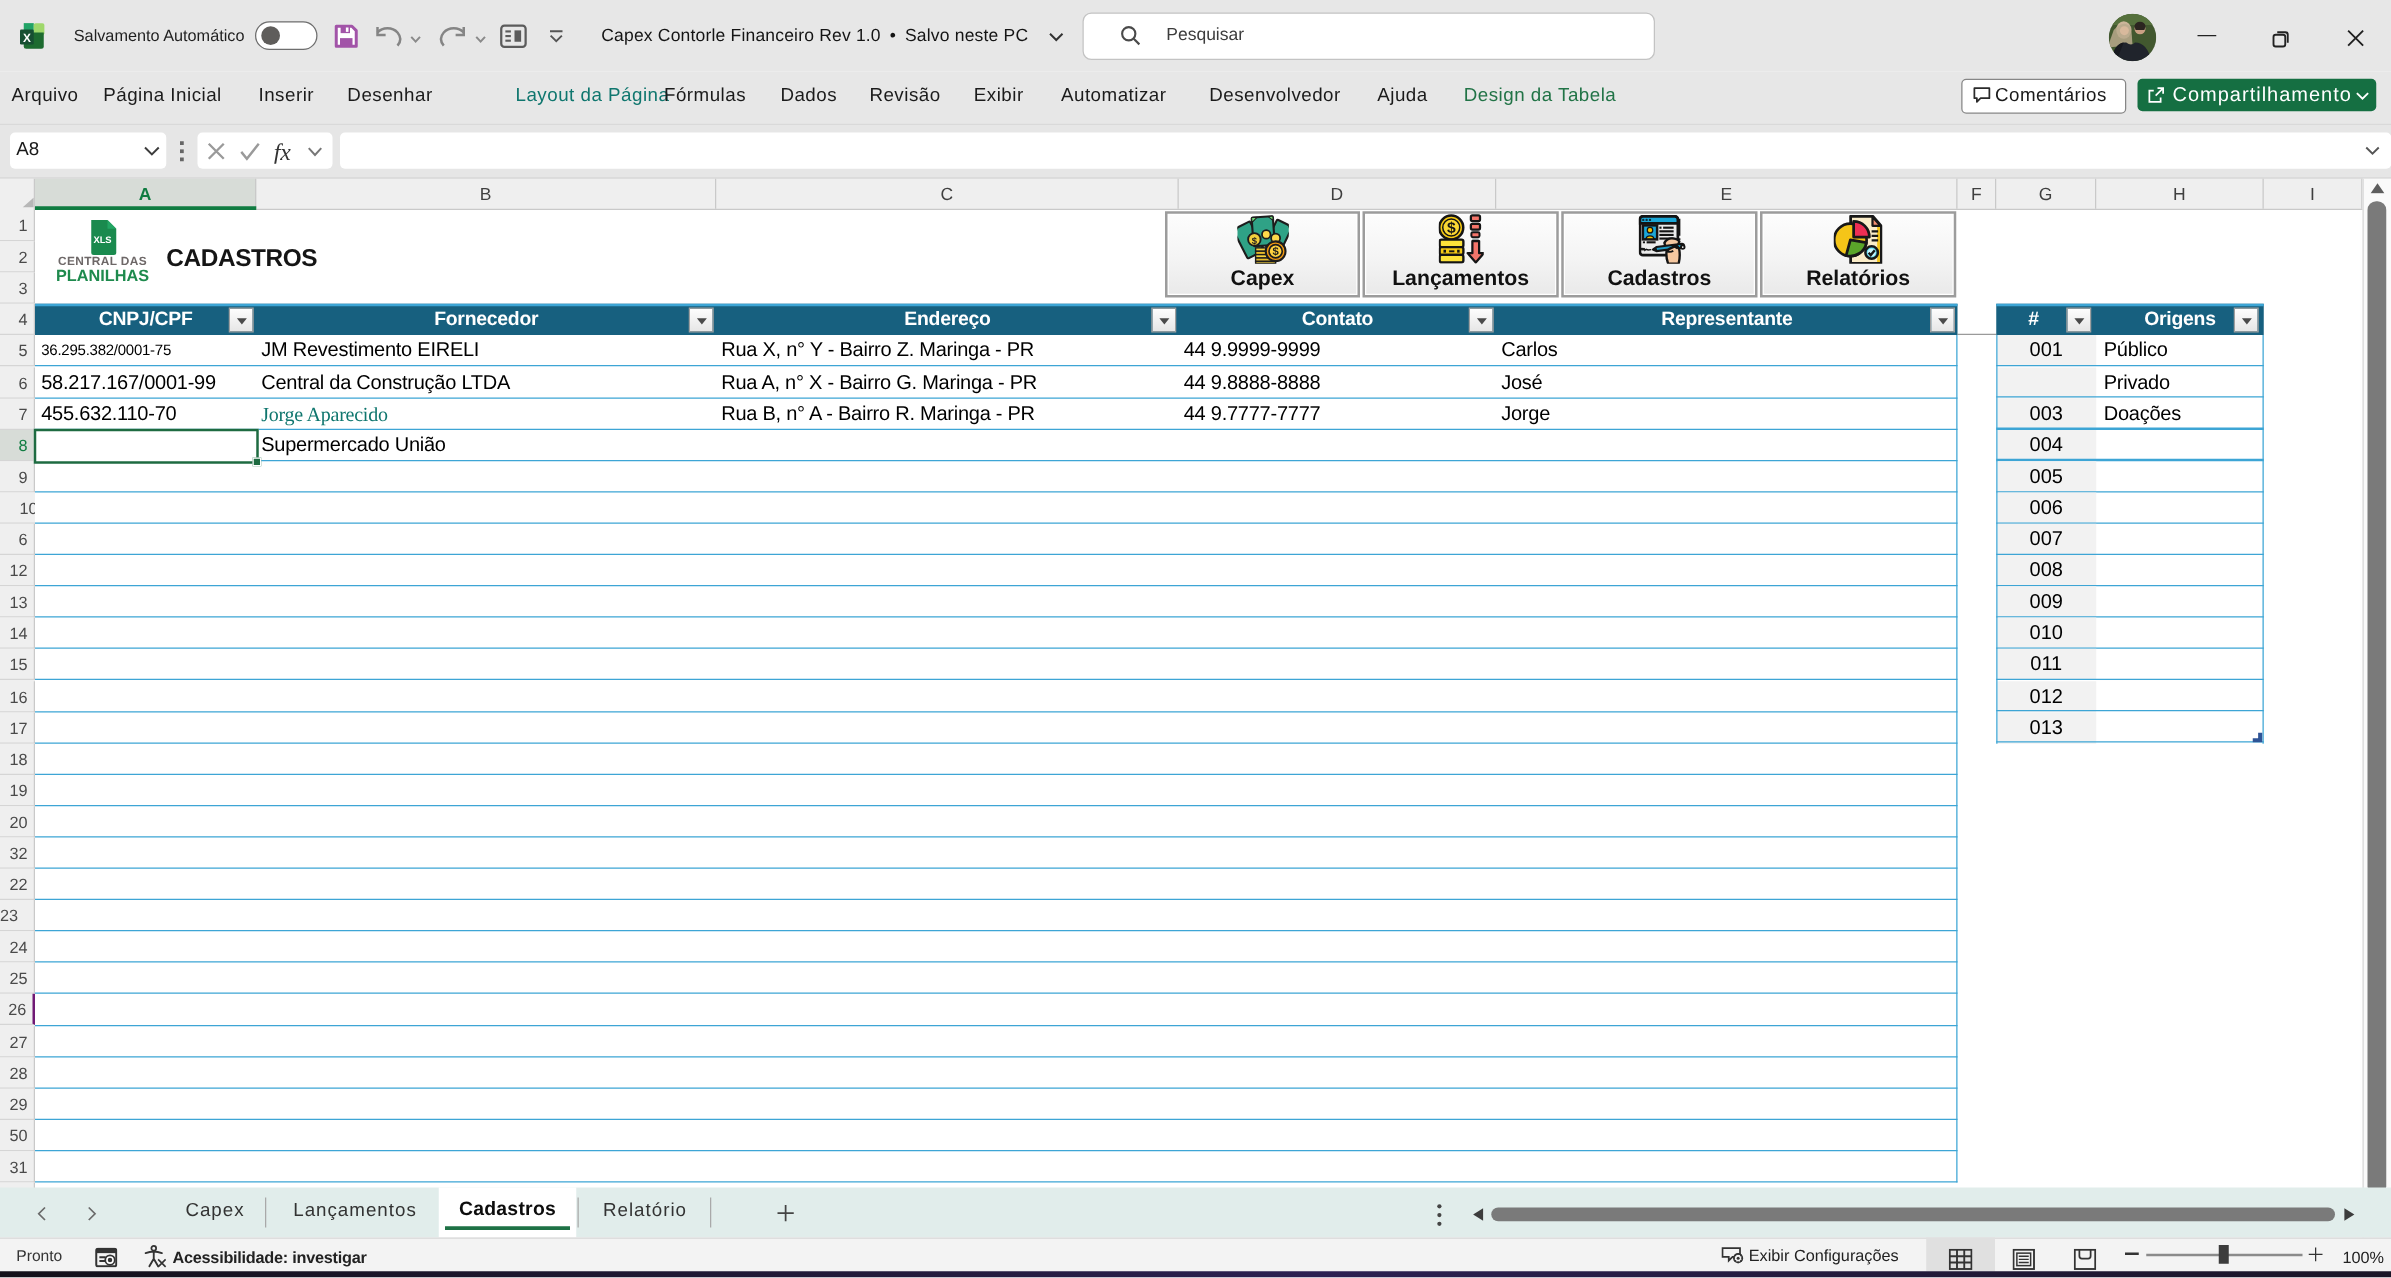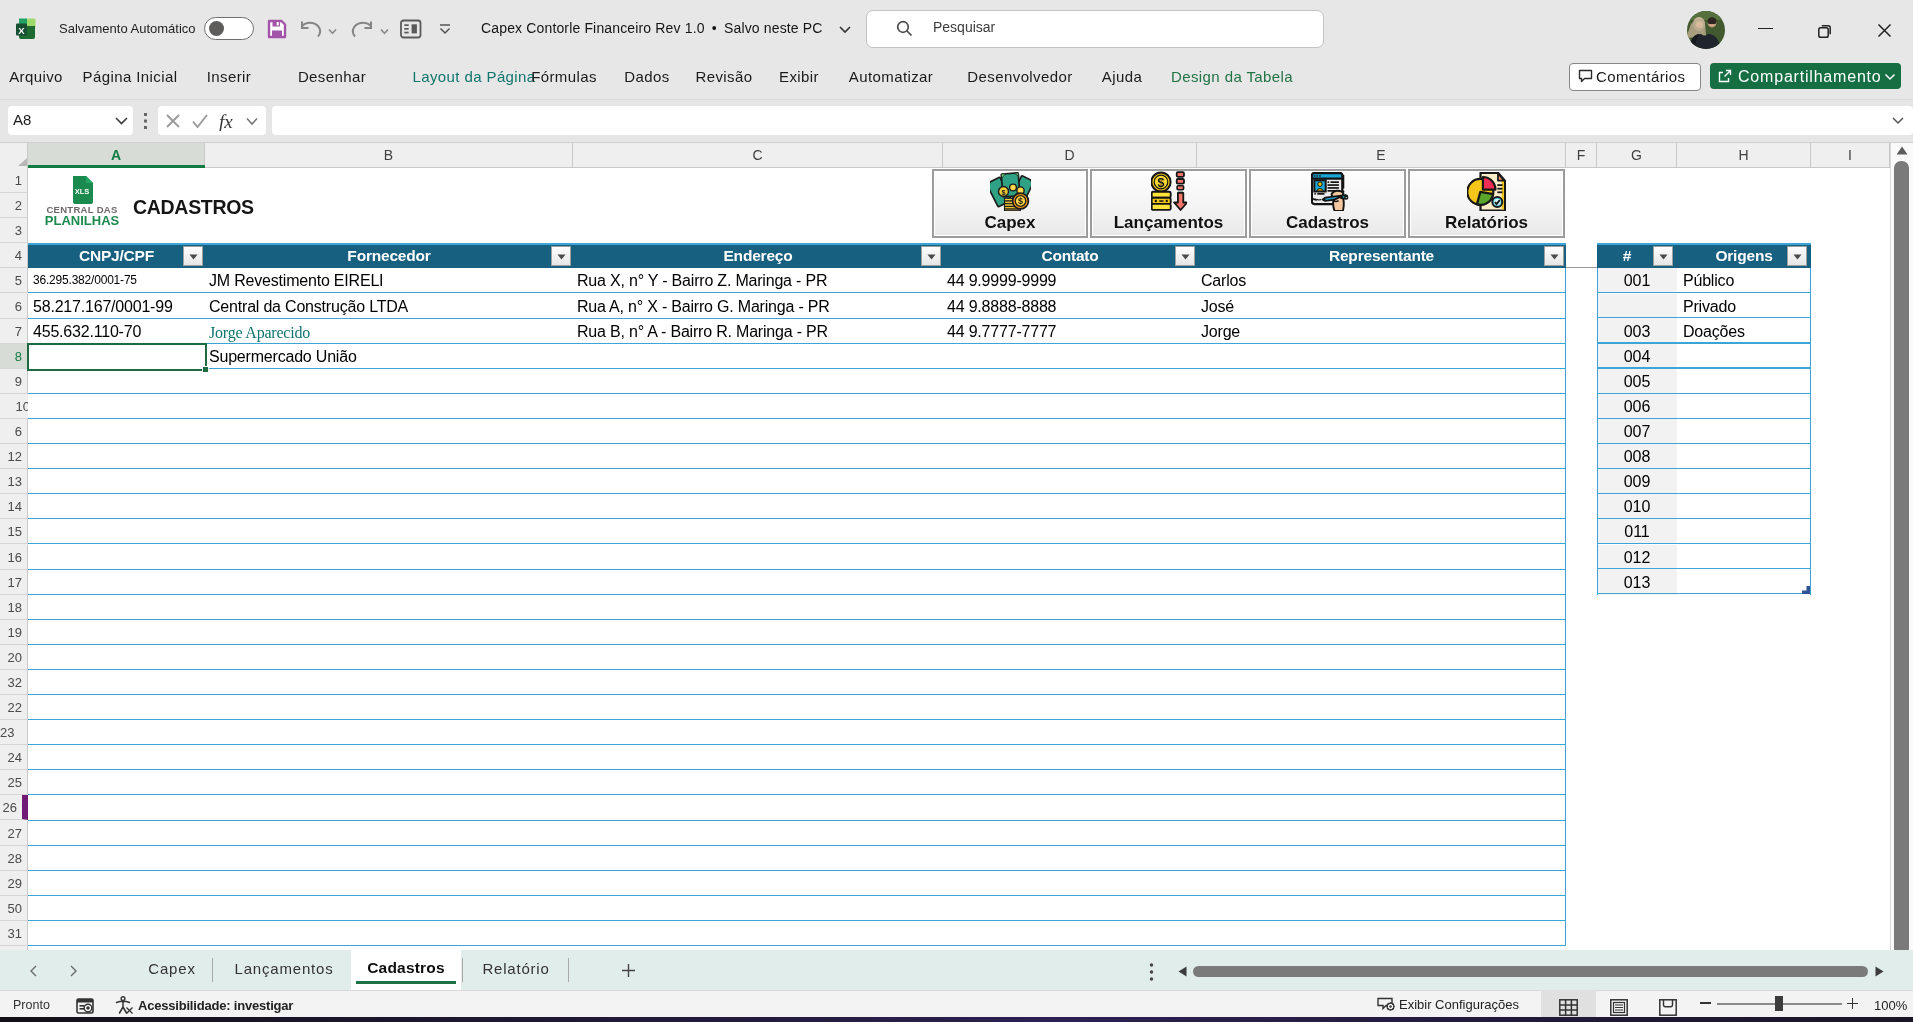--- a/index.html
+++ b/index.html
@@ -82,21 +82,21 @@
 <path d="M4.8 2.8 h6.4 a2 2 0 0 1 2 2 v6.4" fill="none" stroke="#222" stroke-width="1.5"></path>
 <rect x="1.8" y="4.8" width="9.4" height="9.4" rx="1.8" fill="#e7e7e7" stroke="#222" stroke-width="1.5"></rect>
 </svg>
 <svg class="ab" style="left:1877px;top:23px;" width="15" height="15" viewBox="0 0 15 15">
 <path d="M1.5 1.5 L13.5 13.5 M13.5 1.5 L1.5 13.5" stroke="#222" stroke-width="1.5"></path>
 </svg>
 <div class="ab" style="left:0;top:57px;width:1913px;height:43px;background:#e7e7e7;"></div>
 <div class="ab ctr" style="left:36px;top:68px;font-size:15px;letter-spacing:0.4px;color:#1b1b1b;white-space:nowrap;">Arquivo</div>
 <div class="ab ctr" style="left:130px;top:68px;font-size:15px;letter-spacing:0.4px;color:#1b1b1b;white-space:nowrap;">Página Inicial</div>
 <div class="ab ctr" style="left:229px;top:68px;font-size:15px;letter-spacing:0.4px;color:#1b1b1b;white-space:nowrap;">Inserir</div>
-<div class="ab ctr" style="left:312px;top:68px;font-size:15px;letter-spacing:0.4px;color:#1b1b1b;white-space:nowrap;margin-left:20px;">Desenhar</div>
+<div class="ab ctr" style="left:312px;top:68px;font-size:15px;letter-spacing:0.4px;color:#1b1b1b;white-space:nowrap;">Desenhar</div>
 <div class="ab ctr" style="left:438px;top:68px;font-size:15px;letter-spacing:0.4px;color:#0f766e;white-space:nowrap;margin-left:36px;">Layout da Página</div>
 <div class="ab ctr" style="left:564px;top:68px;font-size:15px;letter-spacing:0.4px;color:#1b1b1b;white-space:nowrap;">Fórmulas</div>
 <div class="ab ctr" style="left:647px;top:68px;font-size:15px;letter-spacing:0.4px;color:#1b1b1b;white-space:nowrap;">Dados</div>
 <div class="ab ctr" style="left:724px;top:68px;font-size:15px;letter-spacing:0.4px;color:#1b1b1b;white-space:nowrap;">Revisão</div>
 <div class="ab ctr" style="left:799px;top:68px;font-size:15px;letter-spacing:0.4px;color:#1b1b1b;white-space:nowrap;">Exibir</div>
 <div class="ab ctr" style="left:891px;top:68px;font-size:15px;letter-spacing:0.4px;color:#1b1b1b;white-space:nowrap;">Automatizar</div>
 <div class="ab ctr" style="left:1020px;top:68px;font-size:15px;letter-spacing:0.4px;color:#1b1b1b;white-space:nowrap;">Desenvolvedor</div>
 <div class="ab ctr" style="left:1122px;top:68px;font-size:15px;letter-spacing:0.4px;color:#1b1b1b;white-space:nowrap;">Ajuda</div>
 <div class="ab ctr" style="left:1232px;top:68px;font-size:15px;letter-spacing:0.4px;color:#217346;white-space:nowrap;">Design da Tabela</div>
 <div class="ab" style="left:1569px;top:63px;width:130px;height:26px;background:#fff;border:1px solid #868686;border-radius:4px;"></div>
@@ -170,21 +170,21 @@
 <div class="ab" style="left:0;top:544.5px;width:28px;height:25.10px;background:#efefef;border-right:1px solid #c9c9c9;border-bottom:1px solid #d5d5d5;box-sizing:border-box;color:#4a4a4a;font-size:13px;text-align:right;padding-right:5px;line-height:25.10px;">16</div>
 <div class="ab" style="left:0;top:569.6px;width:28px;height:25.10px;background:#efefef;border-right:1px solid #c9c9c9;border-bottom:1px solid #d5d5d5;box-sizing:border-box;color:#4a4a4a;font-size:13px;text-align:right;padding-right:5px;line-height:25.10px;">17</div>
 <div class="ab" style="left:0;top:594.6px;width:28px;height:25.10px;background:#efefef;border-right:1px solid #c9c9c9;border-bottom:1px solid #d5d5d5;box-sizing:border-box;color:#4a4a4a;font-size:13px;text-align:right;padding-right:5px;line-height:25.10px;">18</div>
 <div class="ab" style="left:0;top:619.7px;width:28px;height:25.10px;background:#efefef;border-right:1px solid #c9c9c9;border-bottom:1px solid #d5d5d5;box-sizing:border-box;color:#4a4a4a;font-size:13px;text-align:right;padding-right:5px;line-height:25.10px;">19</div>
 <div class="ab" style="left:0;top:644.8px;width:28px;height:25.10px;background:#efefef;border-right:1px solid #c9c9c9;border-bottom:1px solid #d5d5d5;box-sizing:border-box;color:#4a4a4a;font-size:13px;text-align:right;padding-right:5px;line-height:25.10px;">20</div>
 <div class="ab" style="left:0;top:669.9px;width:28px;height:25.10px;background:#efefef;border-right:1px solid #c9c9c9;border-bottom:1px solid #d5d5d5;box-sizing:border-box;color:#4a4a4a;font-size:13px;text-align:right;padding-right:5px;line-height:25.10px;">32</div>
 <div class="ab" style="left:0;top:695.0px;width:28px;height:25.10px;background:#efefef;border-right:1px solid #c9c9c9;border-bottom:1px solid #d5d5d5;box-sizing:border-box;color:#4a4a4a;font-size:13px;text-align:right;padding-right:5px;line-height:25.10px;">22</div>
 <div class="ab" style="left:0;top:720.1px;width:28px;height:25.10px;background:#efefef;border-right:1px solid #c9c9c9;border-bottom:1px solid #d5d5d5;box-sizing:border-box;color:#4a4a4a;font-size:13px;padding-right:5px;line-height:25.10px;">23</div>
 <div class="ab" style="left:0;top:745.2px;width:28px;height:25.10px;background:#efefef;border-right:1px solid #c9c9c9;border-bottom:1px solid #d5d5d5;box-sizing:border-box;color:#4a4a4a;font-size:13px;text-align:right;padding-right:5px;line-height:25.10px;">24</div>
 <div class="ab" style="left:0;top:770.3px;width:28px;height:25.10px;background:#efefef;border-right:1px solid #c9c9c9;border-bottom:1px solid #d5d5d5;box-sizing:border-box;color:#4a4a4a;font-size:13px;text-align:right;padding-right:5px;line-height:25.10px;">25</div>
-<div class="ab" style="left:0;top:795.4px;width:28px;height:25.10px;background:#efefef;border-right:6px solid #701a75;border-bottom:1px solid #d5d5d5;box-sizing:border-box;color:#4a4a4a;font-size:13px;text-align:right;padding-right:5px;line-height:25.10px;">26</div>
+<div class="ab" style="left:0;top:795.4px;width:28px;height:25.10px;background:#efefef;border-right:2px solid #701a75;border-bottom:1px solid #d5d5d5;box-sizing:border-box;color:#4a4a4a;font-size:13px;text-align:right;padding-right:5px;line-height:25.10px;">26</div>
 <div class="ab" style="left:0;top:820.5px;width:28px;height:25.10px;background:#efefef;border-right:1px solid #c9c9c9;border-bottom:1px solid #d5d5d5;box-sizing:border-box;color:#4a4a4a;font-size:13px;text-align:right;padding-right:5px;line-height:25.10px;">27</div>
 <div class="ab" style="left:0;top:845.6px;width:28px;height:25.10px;background:#efefef;border-right:1px solid #c9c9c9;border-bottom:1px solid #d5d5d5;box-sizing:border-box;color:#4a4a4a;font-size:13px;text-align:right;padding-right:5px;line-height:25.10px;">28</div>
 <div class="ab" style="left:0;top:870.7px;width:28px;height:25.10px;background:#efefef;border-right:1px solid #c9c9c9;border-bottom:1px solid #d5d5d5;box-sizing:border-box;color:#4a4a4a;font-size:13px;text-align:right;padding-right:5px;line-height:25.10px;">29</div>
 <div class="ab" style="left:0;top:895.8px;width:28px;height:25.10px;background:#efefef;border-right:1px solid #c9c9c9;border-bottom:1px solid #d5d5d5;box-sizing:border-box;color:#4a4a4a;font-size:13px;text-align:right;padding-right:5px;line-height:25.10px;">50</div>
 <div class="ab" style="left:0;top:920.9px;width:28px;height:25.10px;background:#efefef;border-right:1px solid #c9c9c9;border-bottom:1px solid #d5d5d5;box-sizing:border-box;color:#4a4a4a;font-size:13px;text-align:right;padding-right:5px;line-height:25.10px;">31</div>
 <div class="ab" style="left:0;top:946.0px;width:28px;height:25.10px;background:#efefef;border-right:1px solid #c9c9c9;border-bottom:1px solid #d5d5d5;box-sizing:border-box;color:#4a4a4a;font-size:13px;text-align:right;padding-right:5px;line-height:25.10px;">32</div>
 <div class="ab" style="left:28px;top:168px;width:1862px;height:782px;background:#fff;"></div>
 <svg class="ab" style="left:70px;top:175px;" width="26" height="30" viewBox="0 0 26 30">
 <path d="M3 1 h13 l7 7 v19 a2 2 0 0 1 -2 2 H5 a2 2 0 0 1 -2 -2 Z" fill="#1a8a4e"></path>
 <path d="M16 1 l7 7 h-7 Z" fill="#23a563"></path>

